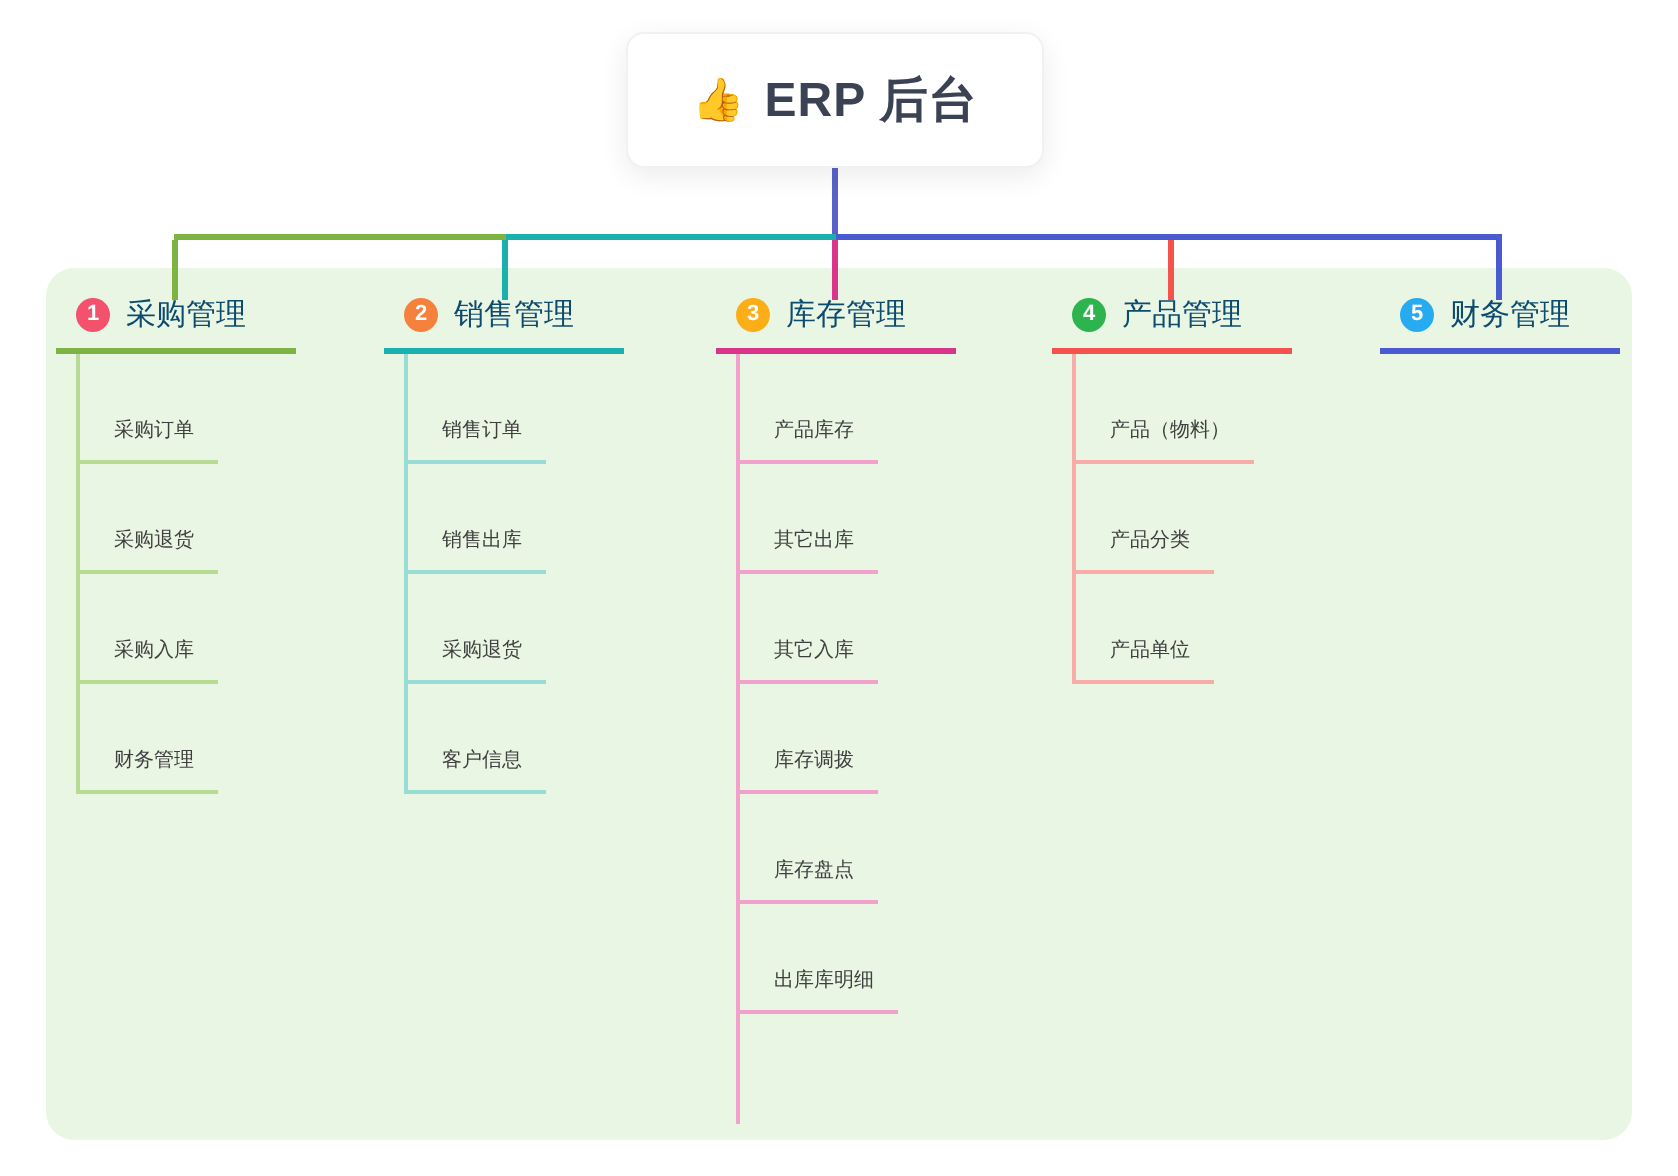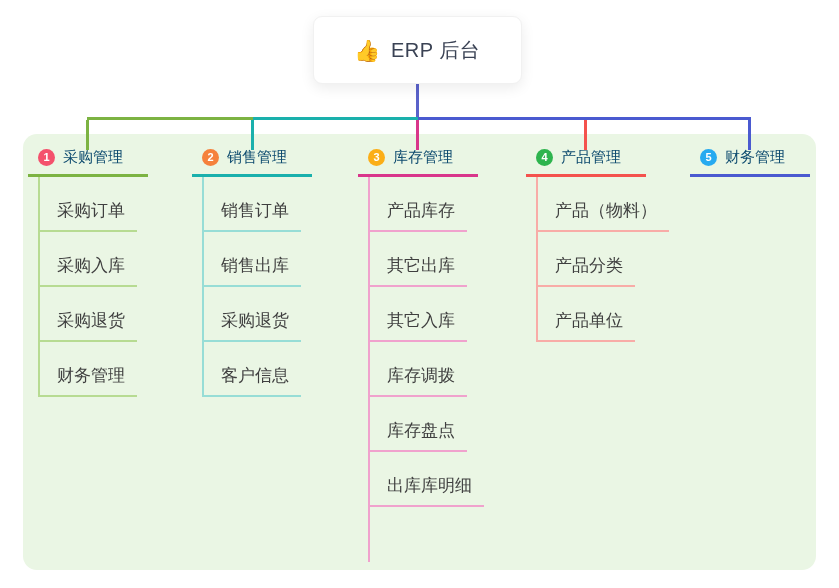--- a/index.html
+++ b/index.html
@@ -12,21 +12,21 @@
 
   
   .root-card{
     position:absolute;left:313px;top:16px;width:209px;height:68px;
     background:#ffffff;border:1px solid #f1f1f1;border-radius:9px;
     box-shadow:0 4px 14px rgba(0,0,0,.08);
     display:flex;align-items:center;justify-content:center;gap:10px;
     z-index:4;box-sizing:border-box;
   }
   .root-emoji{font-size:21px;line-height:1;}
-  .root-label{font-size:20px;color:#3a4254;font-weight:400;letter-spacing:.5px;white-space:nowrap;}
+  .root-label{font-size:24px;color:#3a4254;font-weight:700;letter-spacing:.5px;white-space:nowrap;}
 
   
   .line{position:absolute;z-index:2;}
   .c-root {left:416px;top:84px;width:3px;height:34px;background:#5a62ca;}
   .h-green{left:87px;top:117px;width:166px;height:3px;background:#7cb342;}
   .h-teal {left:253px;top:117px;width:165px;height:3px;background:#1ab0ac;}
   .h-blue {left:418px;top:117px;width:333px;height:3px;background:#4a5ad0;}
   .drop{top:120px;width:3px;height:30px;}
   .d1{left:86px;  background:#7cb342;}
   .d2{left:251px; background:#1ab0ac;}
@@ -66,21 +66,21 @@
   .children{position:relative;}
   .trunk{position:absolute;left:10px;top:0;width:2px;background:var(--light);}
   .b1 .trunk,.b2 .trunk{height:220px;}
   .b3 .trunk{height:385px;}
   .b4 .trunk,.b5 .trunk{height:165px;}
 
   .child{height:55px;display:flex;align-items:flex-end;padding-left:10px;}
   .child > span{
     border-bottom:2px solid var(--light);
     padding:0 12px 8px 19px;
-    font-size:17px;color:#3f3f3f;white-space:nowrap;
+    font-size:10px;color:#3f3f3f;white-space:nowrap;
   }
 </style>
 </head>
 <body>
 
 <div class="stage">
 
   <div class="root-card">
     <span class="root-emoji">👍</span>
     <span class="root-label">ERP 后台</span>
@@ -102,24 +102,24 @@
     <div class="btitle">
       <span class="badge">1</span>
       <span class="blabel">采购管理</span>
     </div>
     <div class="children">
       <div class="trunk"></div>
       <div class="child">
           <span>采购订单</span>
         </div>
       <div class="child">
+          <span>采购退货</span>
+        </div>
+      <div class="child">
           <span>采购入库</span>
-        </div>
-      <div class="child">
-          <span>采购退货</span>
         </div>
       <div class="child">
           <span>财务管理</span>
         </div>
     </div>
   </div>
 
   <div class="branch b2">
     <div class="btitle">
       <span class="badge">2</span>

